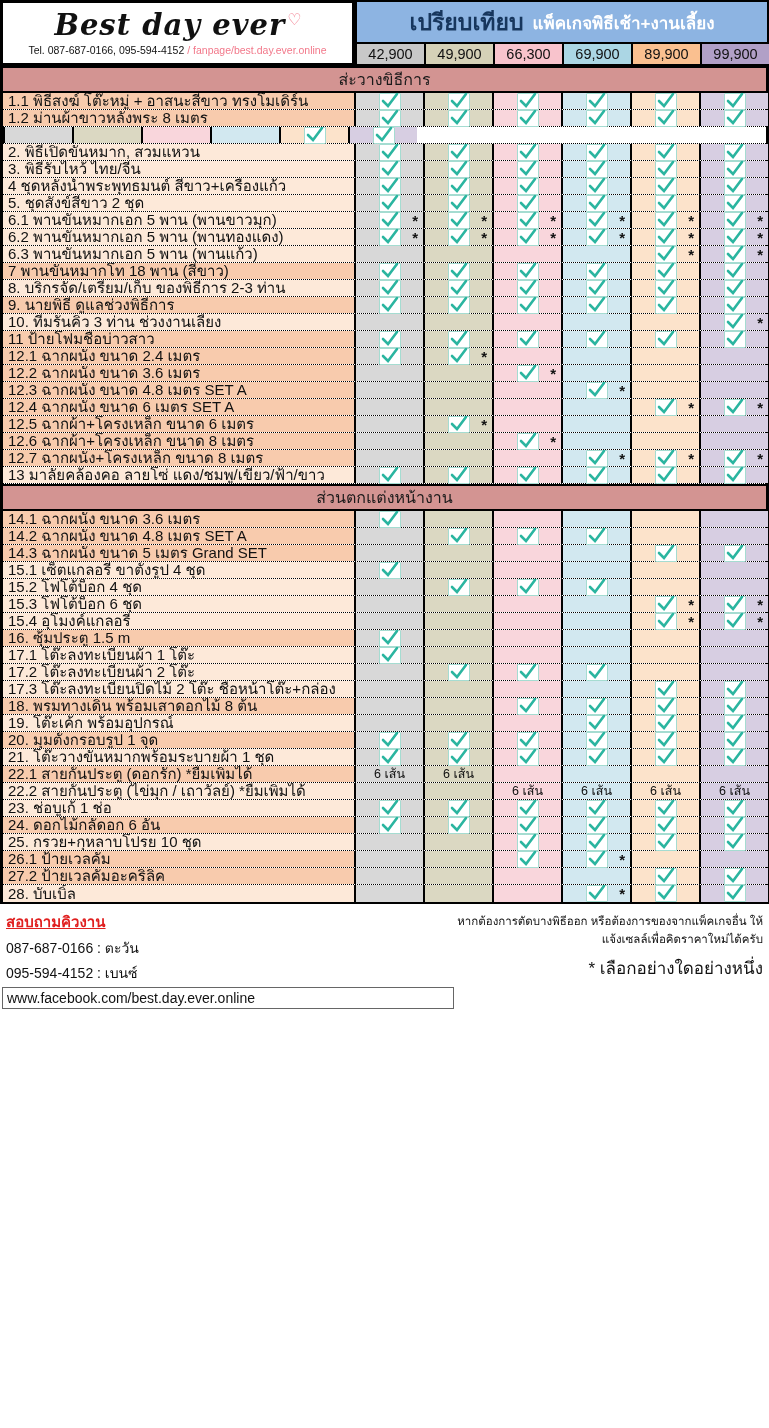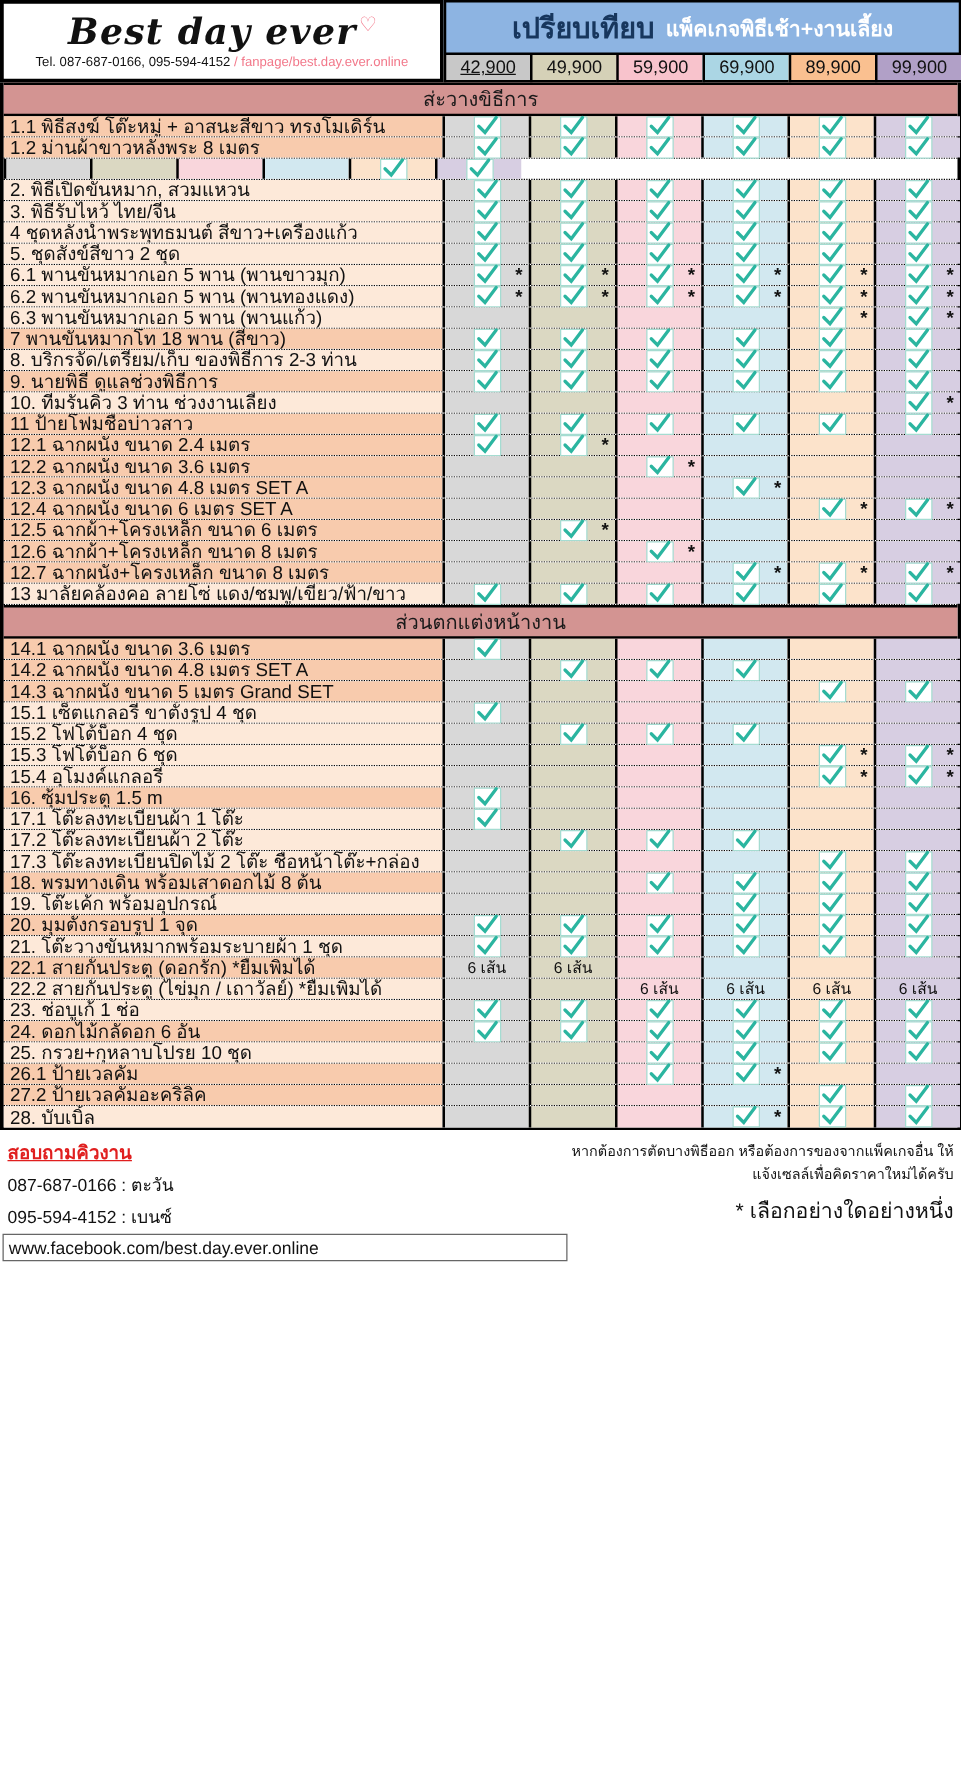--- a/index.html
+++ b/index.html
@@ -63,23 +63,23 @@
         <span class="pink"> / </span>
         <span class="pink">fanpage/best.day.ever.online</span>
       </div>
     </div>
     <div class="head-right">
       <div class="title-bar" id="title-bar" style="background: rgb(141, 180, 226);">
         <span class="title-prefix" id="title-prefix" style="color: rgb(23, 54, 93);">เปรียบเทียบ</span>
         <span class="title-main" id="title-main" style="color: rgb(255, 255, 255);">แพ็คเกจพิธีเช้า+งานเลี้ยง</span>
       </div>
       <div class="price-row">
-          <div class="price-cell" style="background: rgb(200, 200, 200); text-decoration: underline;">42,900</div>
+          <div class="price-cell" style="background: rgb(200, 200, 200);">42,900</div>
           <div class="price-cell" style="background: rgb(213, 209, 183);">49,900</div>
-          <div class="price-cell" style="background: rgb(248, 195, 204);">59,900</div>
+          <div class="price-cell" style="background: rgb(248, 195, 204);">66,300</div>
           <div class="price-cell" style="background: rgb(171, 214, 228);">69,900</div>
           <div class="price-cell" style="background: rgb(250, 192, 144);">89,900</div>
           <div class="price-cell" style="background: rgb(177, 160, 199);">99,900</div>
         </div>
     </div>
   </div>
 
   <div class="table">
       <div class="section-header" style="background: rgb(211, 148, 146);">ส่ะวางขิธีการ</div>
       <div class="row">

